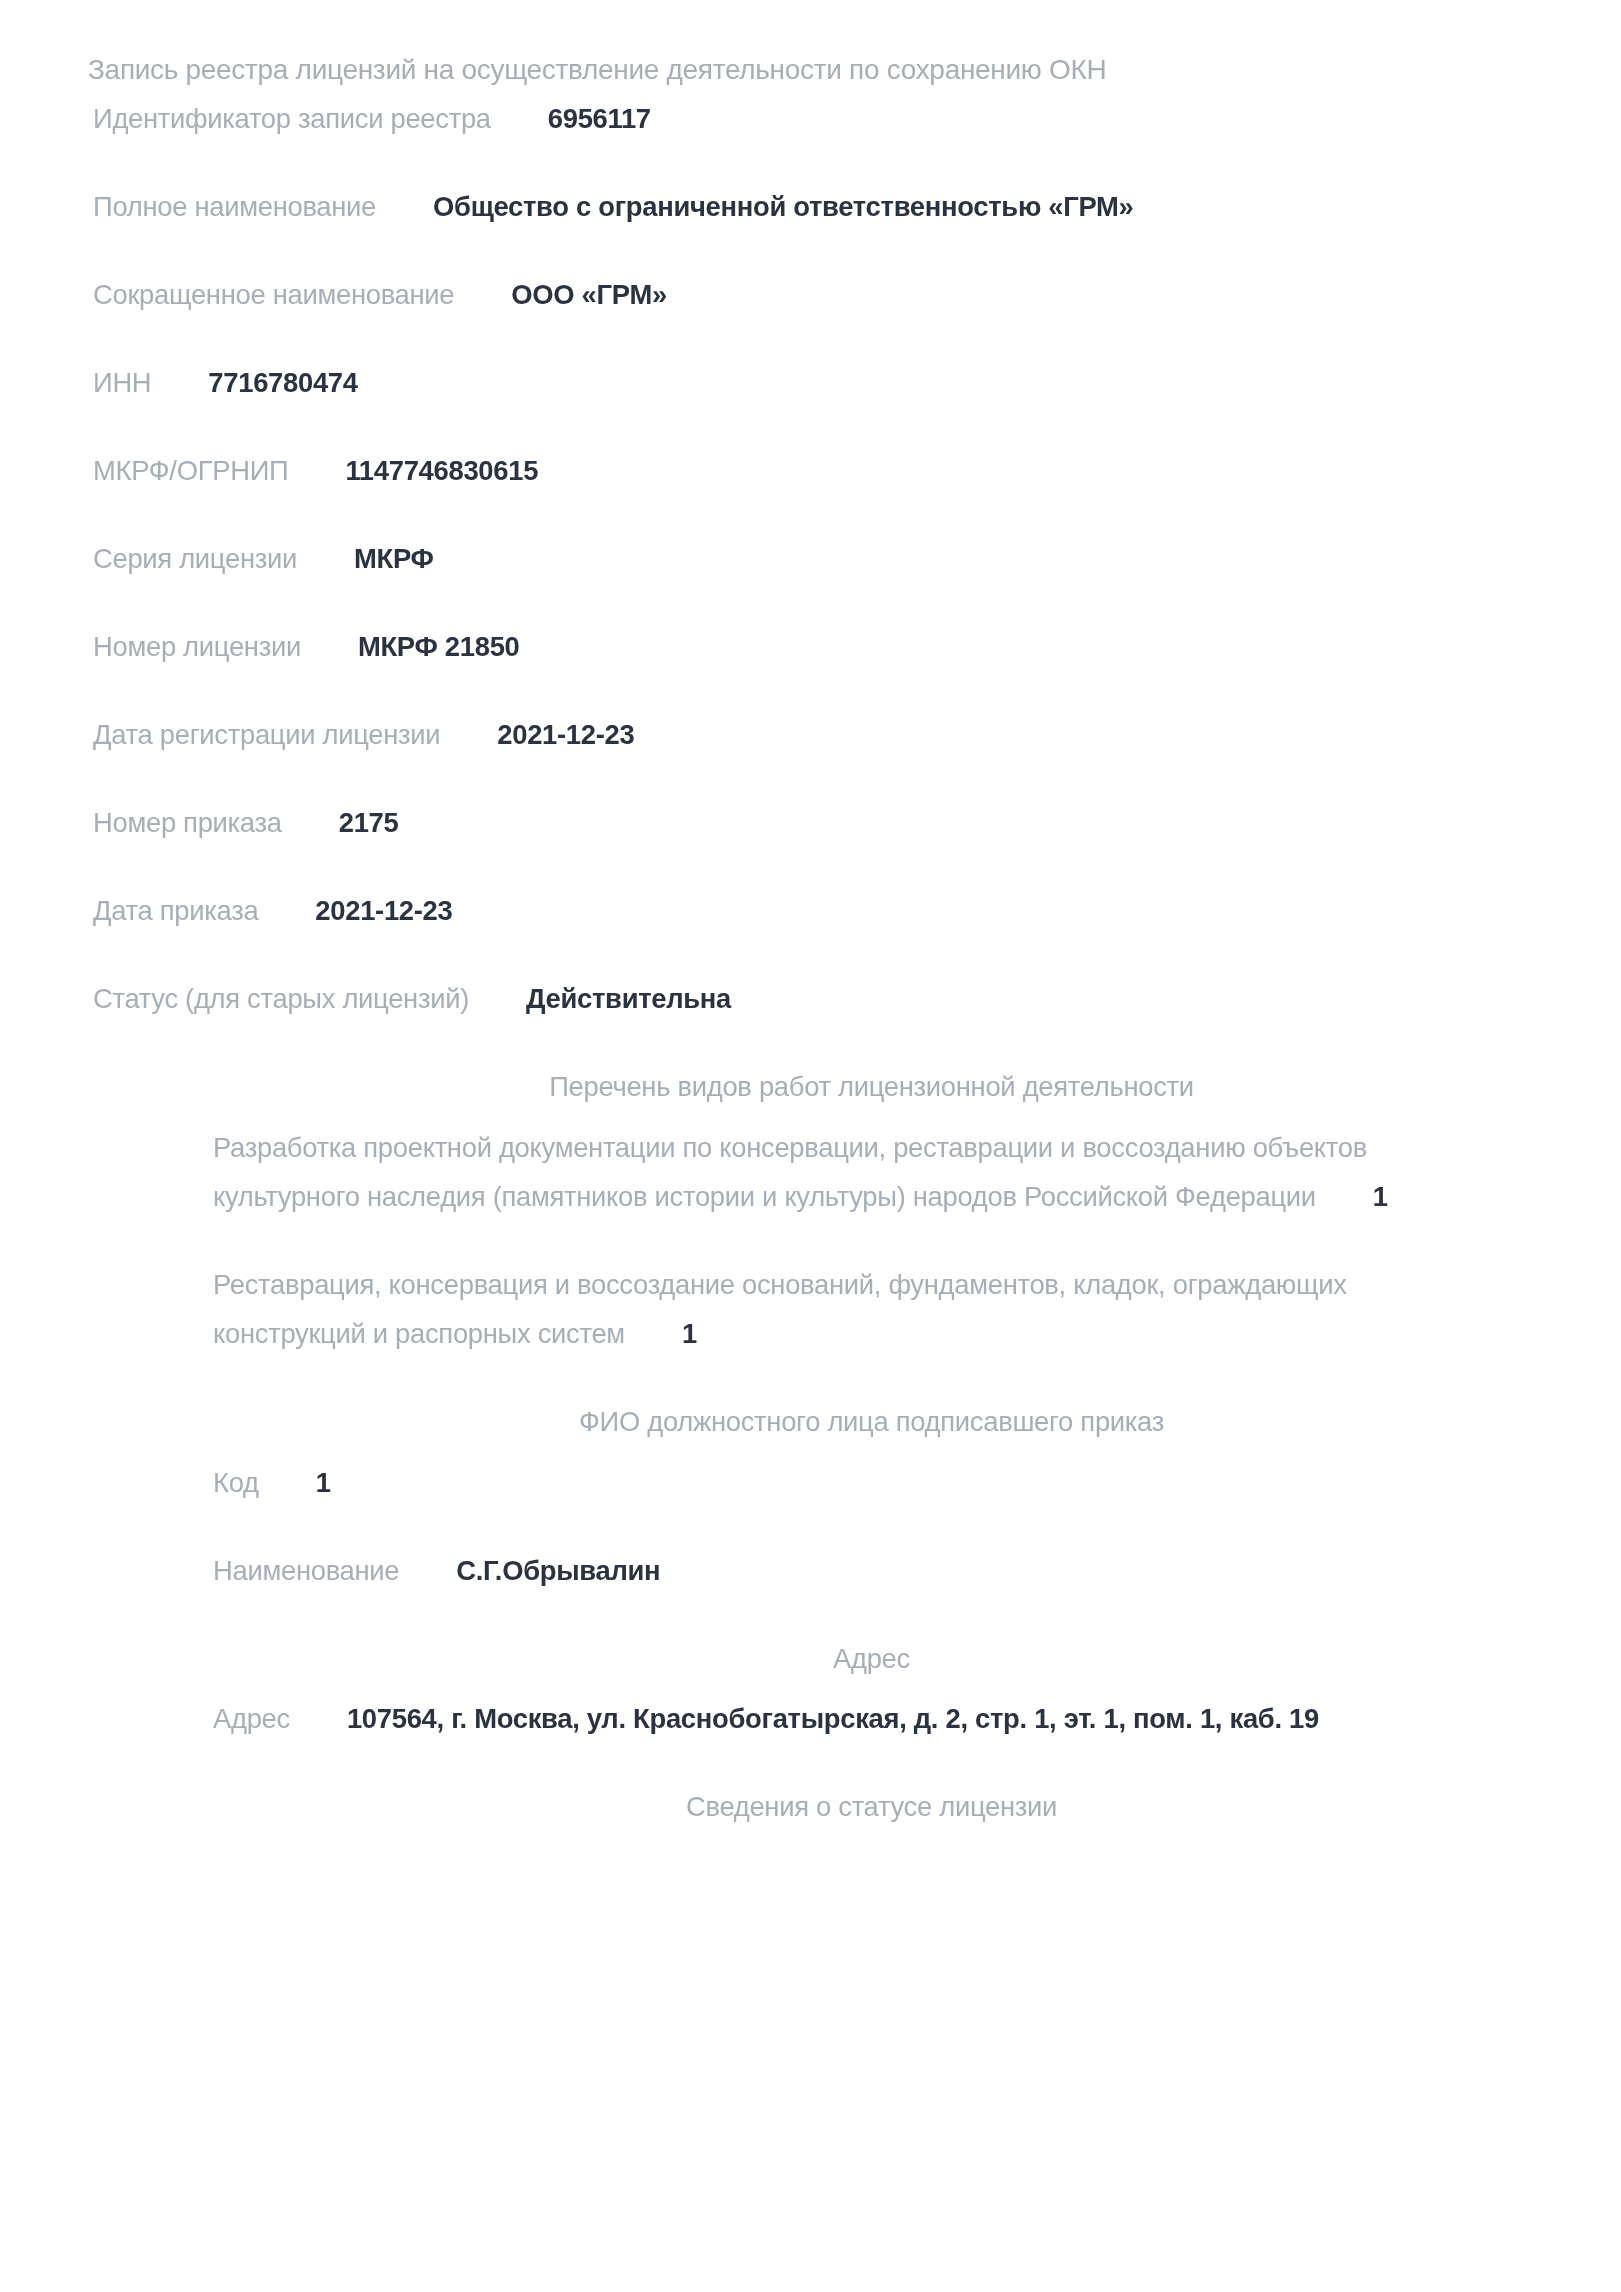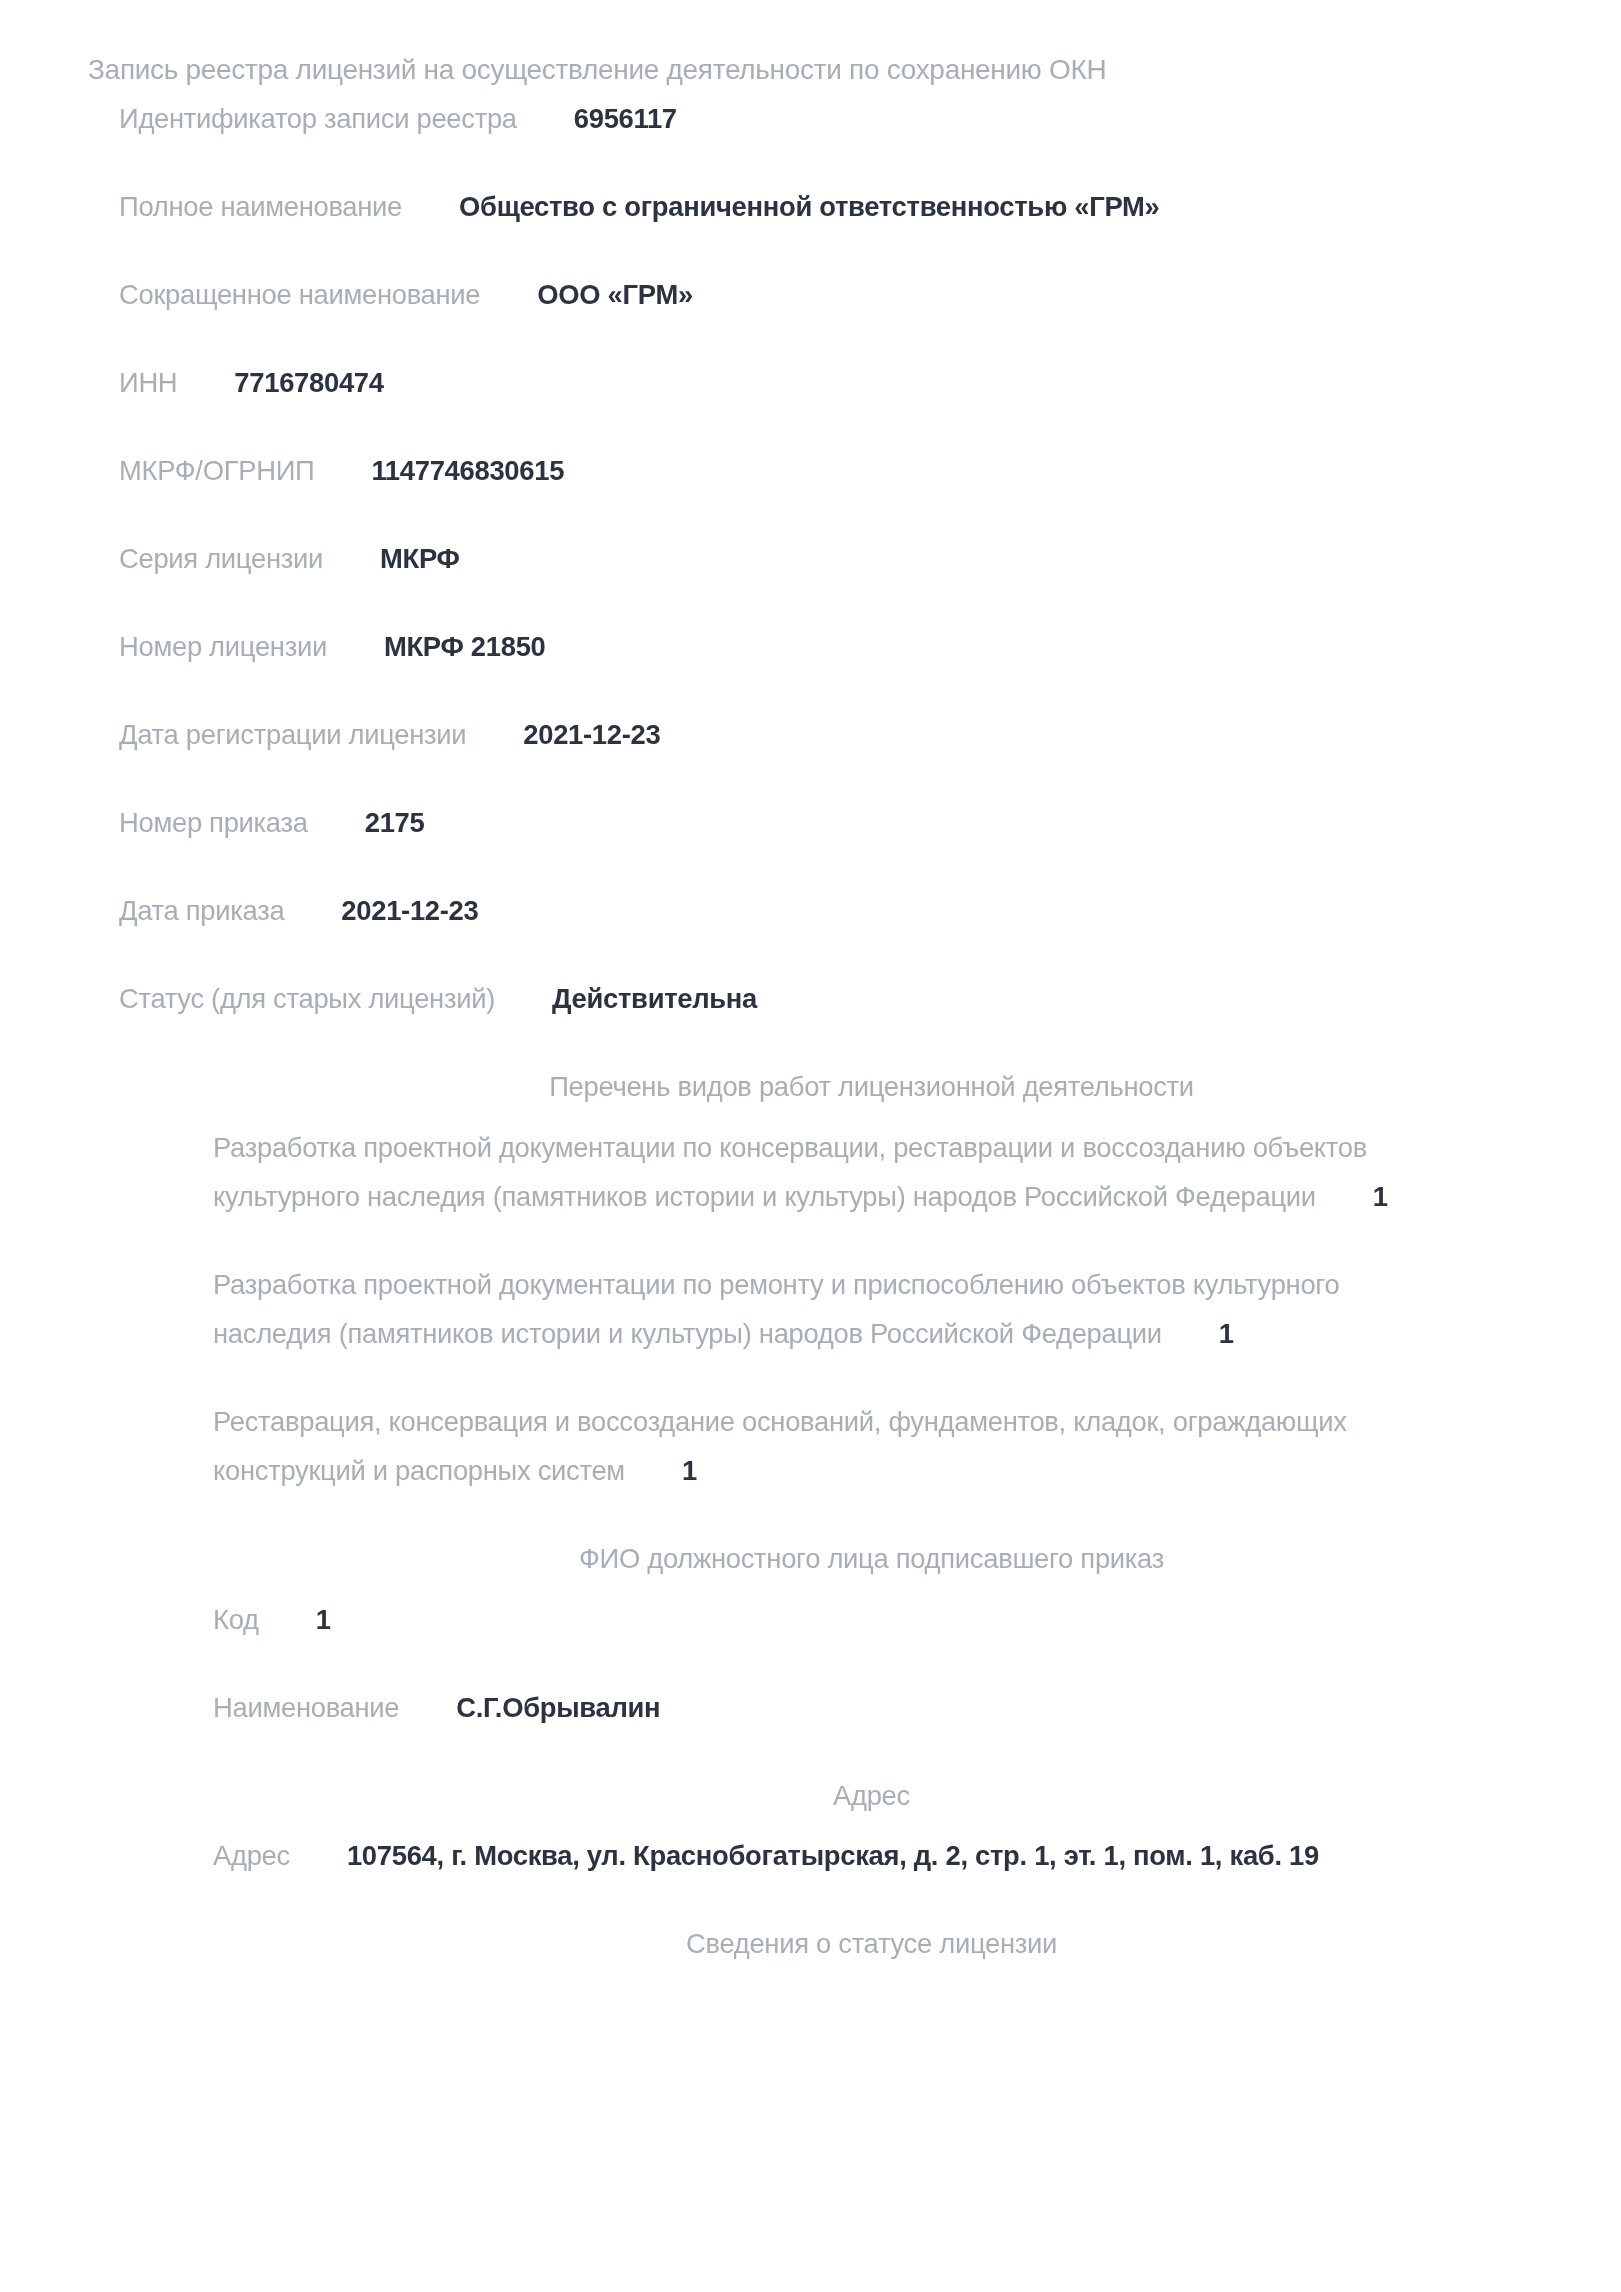--- a/index.html
+++ b/index.html
@@ -30,21 +30,21 @@
   }
   .label {
     color: #a7aeb6;
     font-weight: 400;
   }
   .value {
     color: #2b3240;
     font-weight: 700;
     margin-left: 57px;
   }
-  .l1 { margin-left: 119px; }
+  .l1 { margin-left: 93px; }
   .l2 { margin-left: 213px; }
   .section-title {
     margin-left: 122px;
     font-size: 27.4px;
     line-height: 49px;
     color: #a7aeb6;
     margin-bottom: 11.8px;
     text-align: center;
   }
   .work-item {
@@ -102,23 +102,20 @@
     <span class="label">Статус (для старых лицензий)</span><span class="value">Действительна</span>
   </div>
 
   <div class="section">
     <div class="section-title">Перечень видов работ лицензионной деятельности</div>
 
     <div class="row l2 work-item">
       <span class="label">Разработка проектной документации по консервации, реставрации и воссозданию объектов культурного наследия (памятников истории и культуры) народов Российской Федерации</span><span class="value">1</span>
     </div>
 
-    <div class="row l2 work-item">
-      <span class="label">Разработка проектной документации по ремонту и приспособлению объектов культурного наследия (памятников истории и культуры) народов Российской Федерации</span><span class="value">1</span>
-    </div>
 
     <div class="row l2 work-item">
       <span class="label">Реставрация, консервация и воссоздание оснований, фундаментов, кладок, ограждающих конструкций и распорных систем</span><span class="value">1</span>
     </div>
   </div>
 
 
   <div class="section">
     <div class="section-title">ФИО должностного лица подписавшего приказ</div>
 

